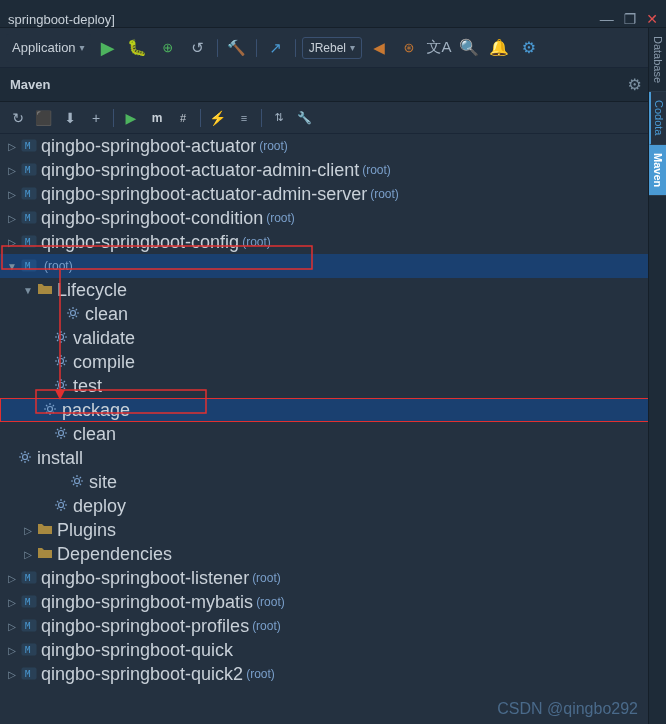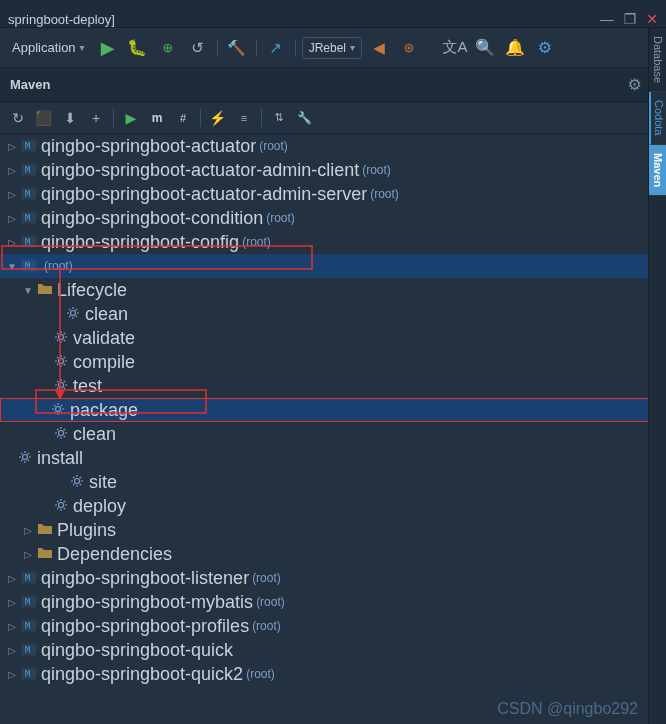--- a/index.html
+++ b/index.html
@@ -275,21 +275,21 @@
   <div class="toolbar-item" style="color:#4ab04a;">🔨</div>
   <div class="toolbar-item" style="width:1px;height:18px;background:#3a5070;margin:0 2px;"></div>
   <div class="toolbar-item" style="color:#4a9ad4;">↗</div>
   <div class="toolbar-item" style="width:1px;height:18px;background:#3a5070;margin:0 2px;"></div>
   <div class="jrebel-label">
     <span>JRebel</span>
     <span style="font-size:10px;color:#8899aa;">▾</span>
   </div>
   <div class="toolbar-item" style="color:#c87832;">◀</div>
   <div class="toolbar-item" style="color:#c87832; font-size:13px;">⊛</div>
-  <div class="toolbar-item" style="color:#a0b0c0;margin-left:16px;">文A</div>
+  <div class="toolbar-item" style="color:#a0b0c0;">文A</div>
   <div class="toolbar-item" style="color:#a0b0c0; font-size:16px;">🔍</div>
   <div class="toolbar-item" style="font-size:16px;">🔔</div>
   <div class="toolbar-item" style="color:#4a9ad4; font-size:16px;">⚙</div>
 </div>
 
 <div class="maven-header">
   <span class="maven-title">Maven</span>
   <div style="display:flex;gap:6px;align-items:center;">
     <span class="maven-settings-icon">⚙</span>
     <span style="color:#7a8fa0; font-size:14px; cursor:pointer;">−</span>
@@ -399,21 +399,21 @@
       <span class="tree-label">compile</span>
     </div>
     <div class="tree-item" style="padding-left: 36px;">
       <span class="tree-expand"></span>
       <span class="tree-icon"><svg width="14" height="14" viewBox="0 0 14 14">
           <circle cx="7" cy="7" r="2.5" fill="none" stroke="#7a9fca" stroke-width="1.2"></circle>
           <path d="M7 1v2M7 11v2M1 7h2M11 7h2M3 3l1.4 1.4M9.6 9.6l1.4 1.4M3 11l1.4-1.4M9.6 4.4L11 3" stroke="#7a9fca" stroke-width="1.2"></path>
         </svg></span>
       <span class="tree-label">test</span>
     </div>
-    <div class="tree-item package-highlight" style="padding-left: 32px; text-align: center;">
+    <div class="tree-item package-highlight" style="padding-left: 24px; text-align: center;">
       <span class="tree-expand"></span>
       <span class="tree-icon"><svg width="14" height="14" viewBox="0 0 14 14">
           <circle cx="7" cy="7" r="2.5" fill="none" stroke="#7a9fca" stroke-width="1.2"></circle>
           <path d="M7 1v2M7 11v2M1 7h2M11 7h2M3 3l1.4 1.4M9.6 9.6l1.4 1.4M3 11l1.4-1.4M9.6 4.4L11 3" stroke="#7a9fca" stroke-width="1.2"></path>
         </svg></span>
       <span class="tree-label">package</span>
     </div>
     <div class="tree-item" style="padding-left: 36px;">
       <span class="tree-expand"></span>
       <span class="tree-icon"><svg width="14" height="14" viewBox="0 0 14 14">

